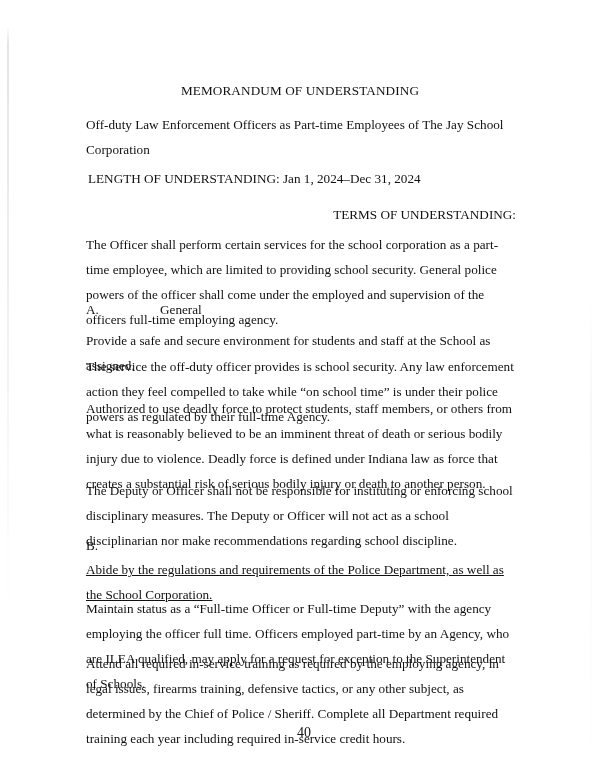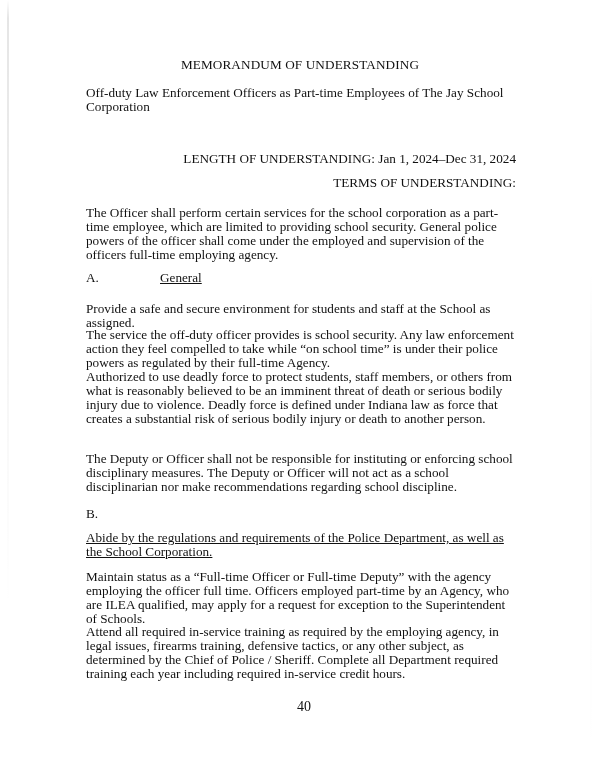--- a/index.html
+++ b/index.html
@@ -42,43 +42,44 @@
         rgba(0,0,0,0.00) 0px,
         rgba(0,0,0,0.030) 110px,
         rgba(0,0,0,0.012) 300px,
         rgba(0,0,0,0.00) 500px);
     pointer-events: none;
   }
 
   .page {
     position: absolute;
     inset: 0;
+    margin-top: 26px;
   }
 
   .doc-title {
     position: absolute;
     top: 57px;
     left: 0;
     width: 600px;
     text-align: center;
     font-size: 13.2px;
     letter-spacing: 0.12px;
   }
 
   .block {
     position: absolute;
     left: 86px;
     width: 428px;
     font-size: 13.2px;
-    line-height: 14px;
+    line-height: 25px;
     text-align: left;
   }
 
   .subject      { top: 86px;  }
-  .length       { top: 152px; left: 88px; text-align: right; }
+  .length       { top: 140px; left: 88px; }
   .terms-head   { top: 176px; left: 88px; text-align: right; }
   .terms-body   { top: 206px; }
   .sec-a        { top: 271px; }
   .para-provide { top: 302px; }
   .para-service { top: 328px; }
   .para-deadly  { top: 370px; }
   .para-deputy  { top: 452px; }
   .sec-b        { top: 507px; }
   .para-abide   { top: 531px; text-decoration: underline; }
   .para-status  { top: 570px; }
@@ -89,21 +90,20 @@
     display: flex;
     align-items: baseline;
   }
   .section-letter {
     width: 74px;
     flex: 0 0 74px;
     font-size: 13.2px;
   }
   .section-title {
     font-size: 13.2px;
-    text-decoration: underline;
   }
 
   .page-number {
     position: absolute;
     top: 699px;
     left: 8px;
     width: 592px;
     text-align: center;
     font-size: 14px;
   }

